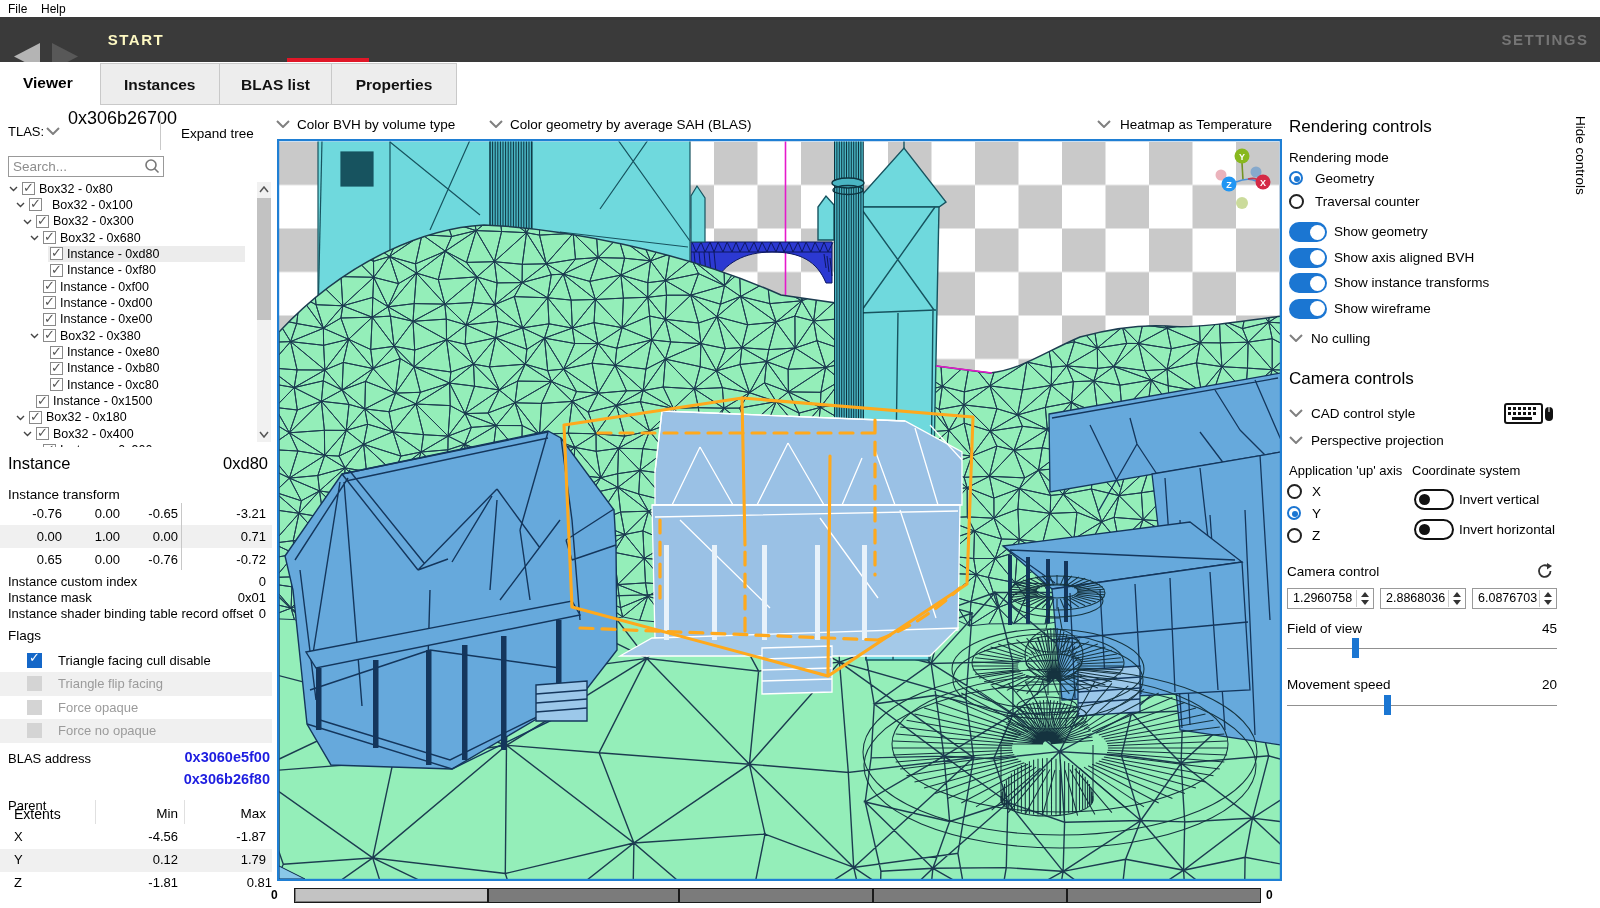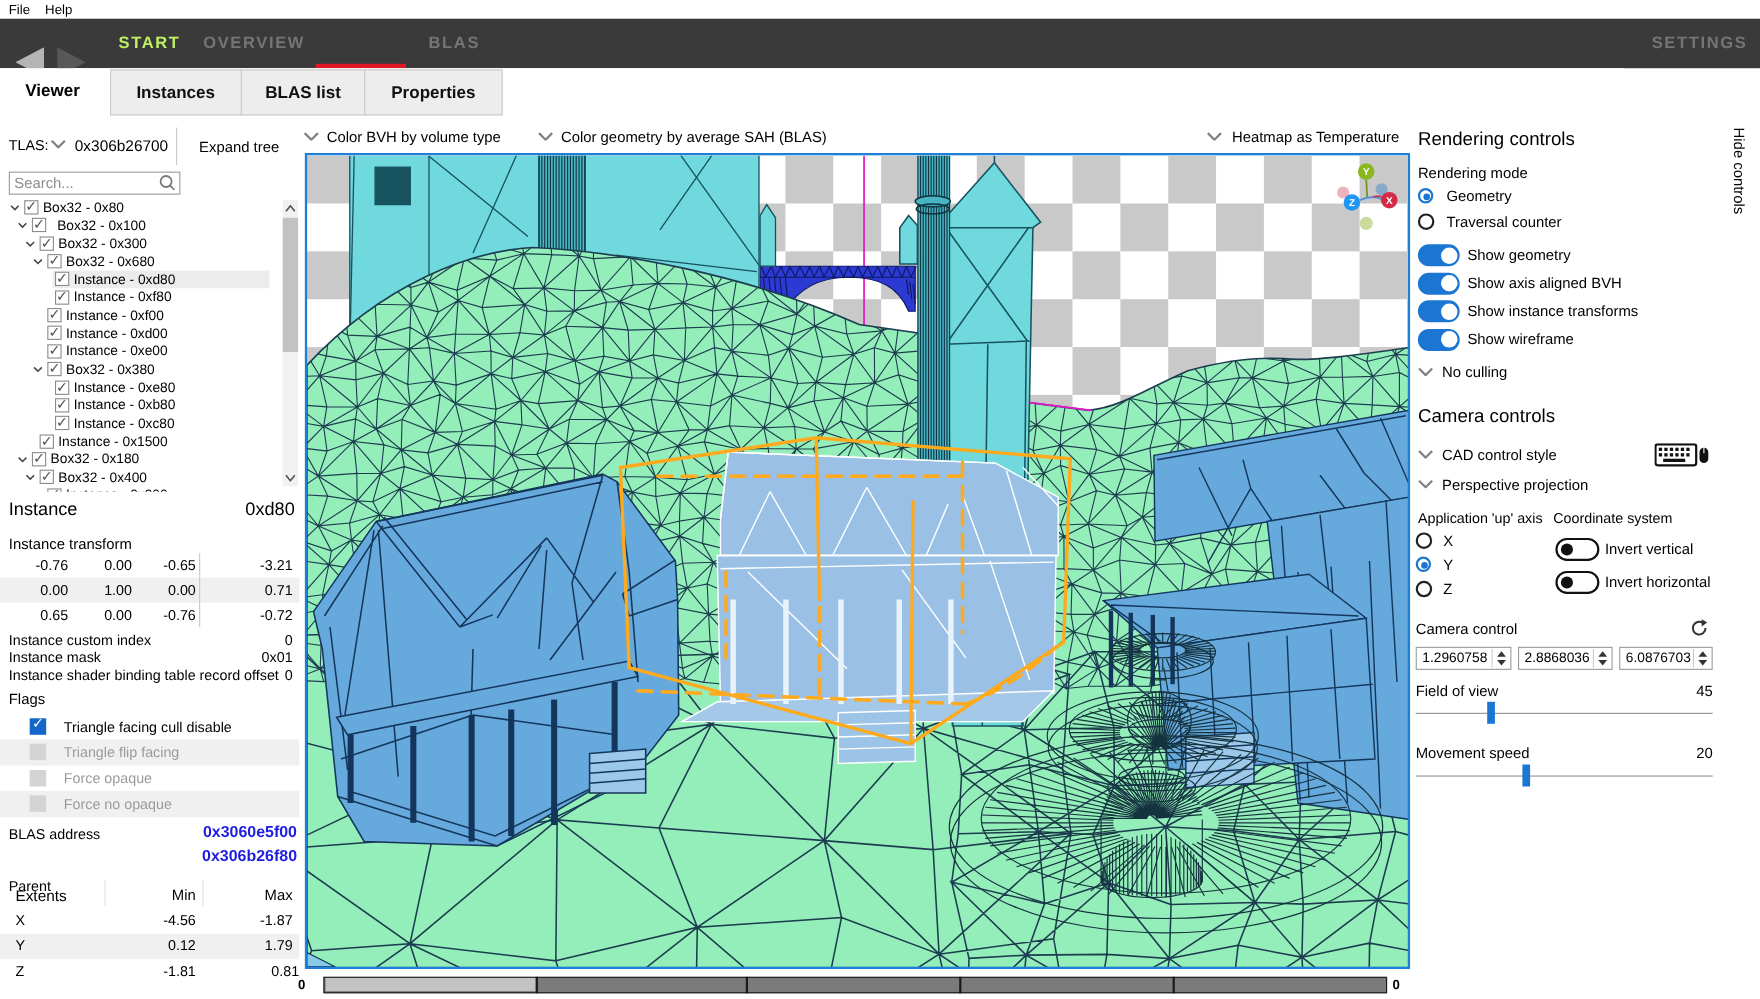--- a/index.html
+++ b/index.html
@@ -38,37 +38,35 @@
 </style></head><body>
 <div class="abs menubar">
     <span style="left:8px">File</span>
     <span style="left:41px">Help</span>
   </div>
 <div class="abs navbar">
 <svg class="abs" style="left:14px;top:26px" width="66" height="27">
       <polygon points="26,0 26,27 0,13.5" fill="#b4b4b4"></polygon>
       <polygon points="38,0 38,27 64,13.5" fill="#585858"></polygon>
     </svg>
-<div class="navtab" style="left:56px;width:160px;color:#bef264">START</div>
-<div class="navtab" style="left:151px;width:160px;color:#757575">OVERVIEW</div>
-<div class="navtab" style="left:333px;width:160px;color:#757575">BLAS</div>
+<div class="navtab" style="left:56px;width:160px;color:#fef9c3">START</div>
 <div class="navtab" style="left:1465px;width:160px">SETTINGS</div>
 <div class="abs" style="left:287px;top:41px;width:82px;height:4px;background:#e01728"></div>
 </div>
 <div class="abs tabsrow">
 <div class="abs" style="left:23px;top:0;width:50px;height:42px;font-size:15.5px;font-weight:bold;line-height:42px">Viewer</div>
 <div class="graytab" style="left:99.5px;width:120.5px">Instances</div>
 <div class="graytab" style="left:219px;width:113px">BLAS list</div>
 <div class="graytab" style="left:331px;width:126px">Properties</div>
 </div>
 <div class="rt" style="left:8px;top:124px;font-size:13px">TLAS:</div>
 <svg class="abs" style="left:46px;top:127px" width="14" height="8">
     <path d="M1 1 L7.0 7 L13 1" stroke="#808080" stroke-width="2" fill="none"></path>
   </svg>
-<div class="rt" style="left:68px;top:124px;font-size:14px">0x306b26700</div>
+<div class="rt" style="left:68px;top:108px;font-size:18px">0x306b26700</div>
 <div class="abs" style="left:160px;top:116px;width:1px;height:34px;background:#c9c9c9"></div>
 <div class="rt" style="left:181px;top:126px">Expand tree</div>
 <svg class="abs" style="left:276px;top:120px" width="14" height="8">
     <path d="M1 1 L7.0 7 L13 1" stroke="#808080" stroke-width="2" fill="none"></path>
   </svg>
 <div class="rt" style="left:297px;top:117px">Color BVH by volume type</div>
 <svg class="abs" style="left:489px;top:120px" width="14" height="8">
     <path d="M1 1 L7.0 7 L13 1" stroke="#808080" stroke-width="2" fill="none"></path>
   </svg>
 <div class="rt" style="left:510px;top:117px">Color geometry by average SAH (BLAS)</div>

